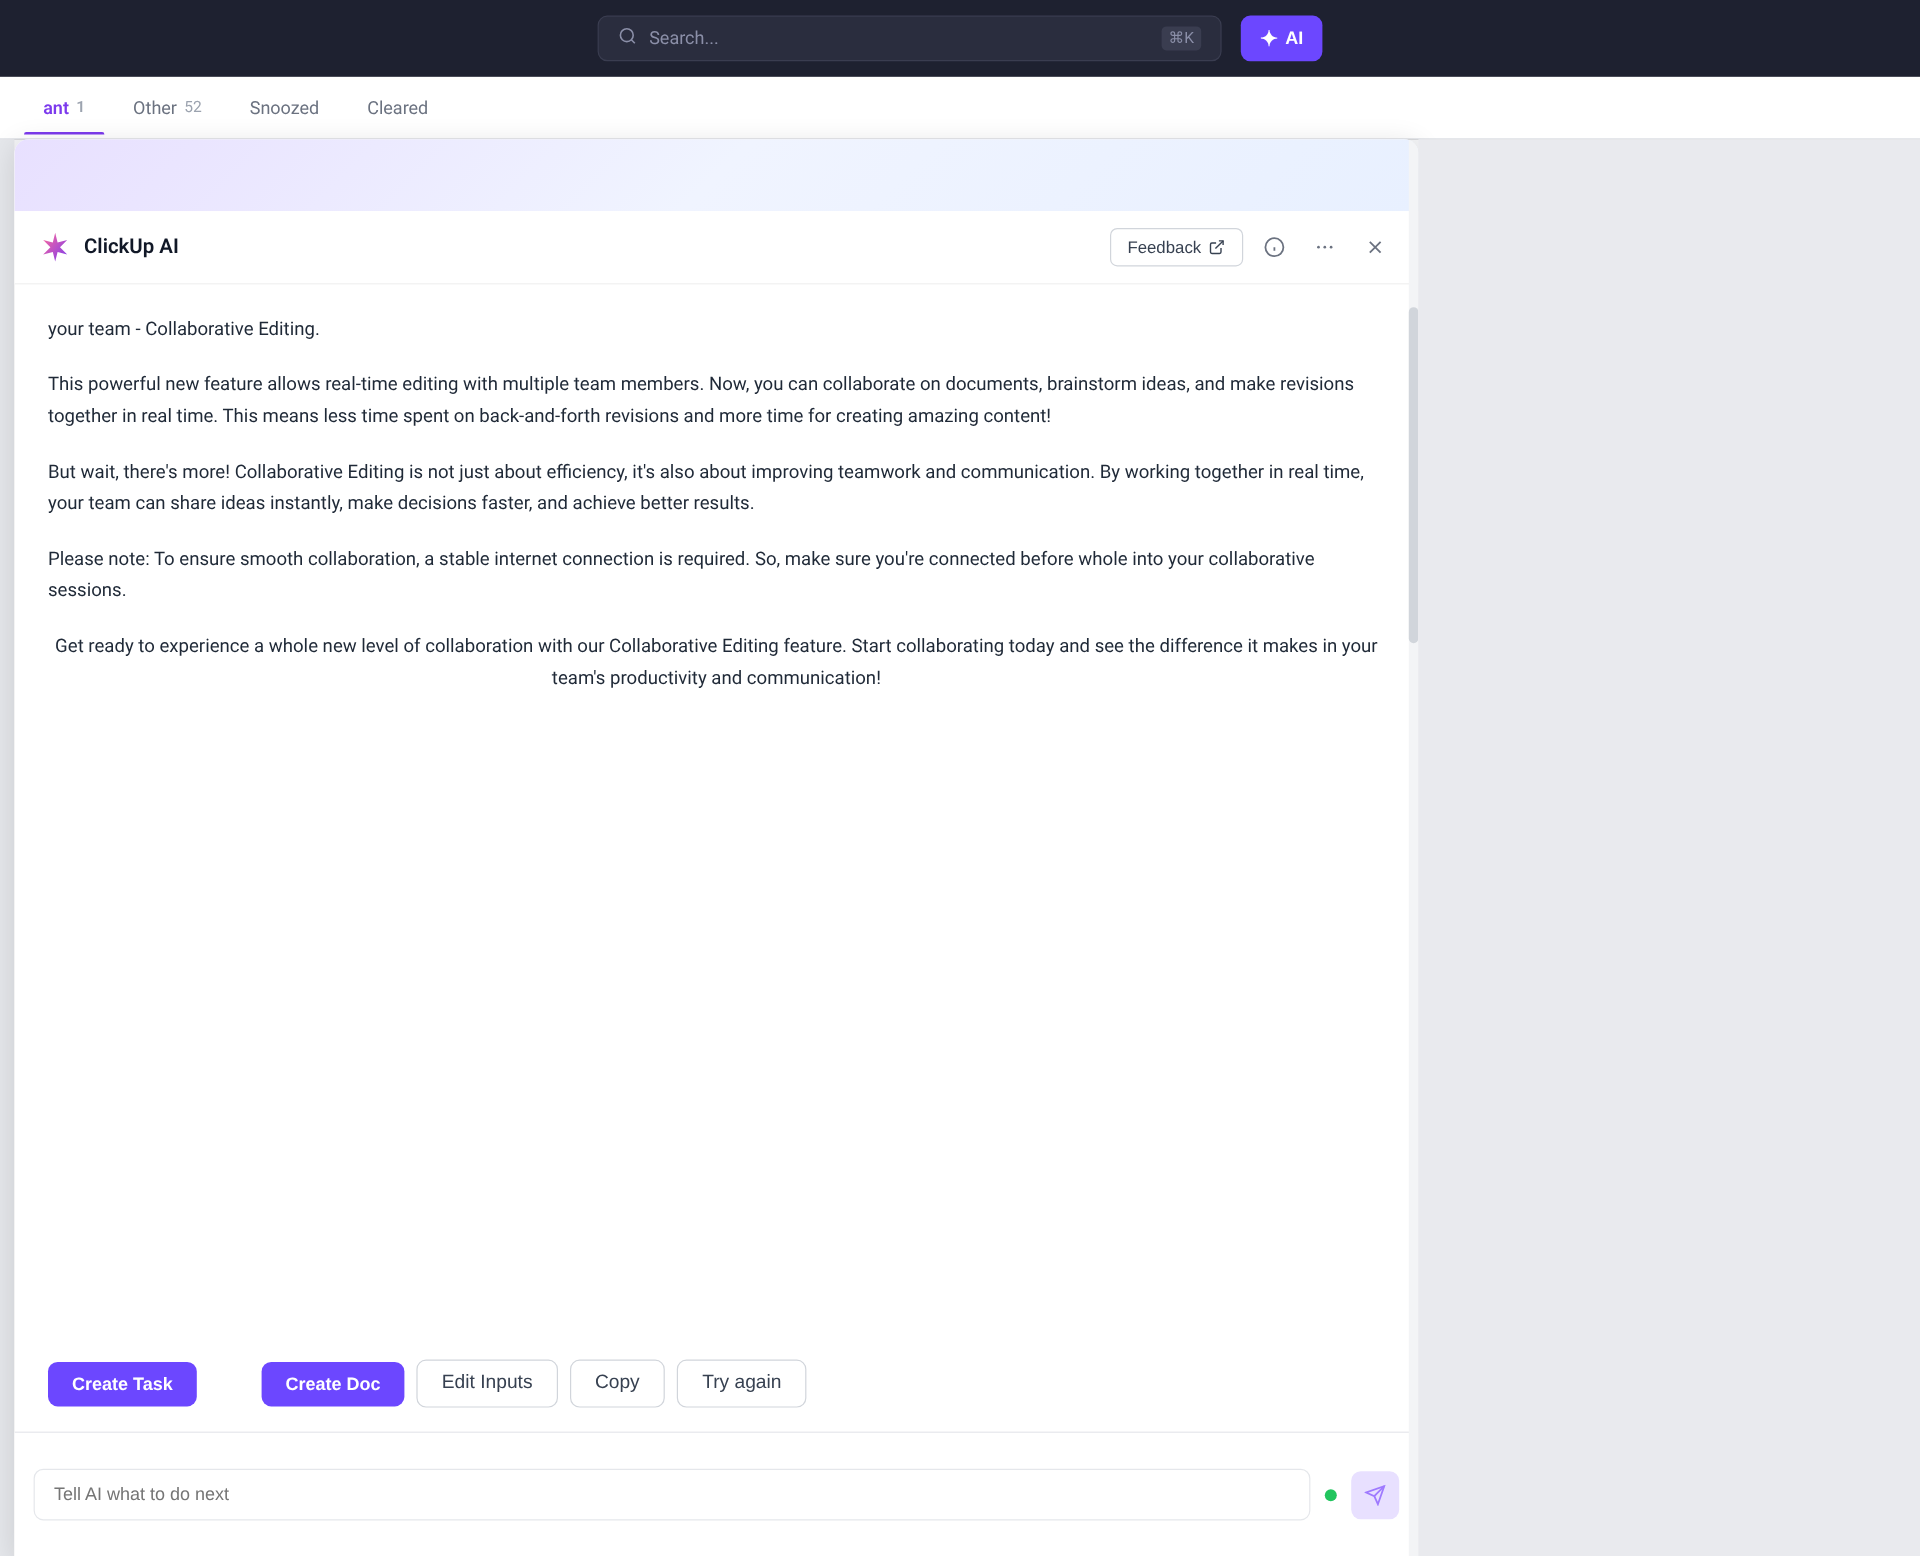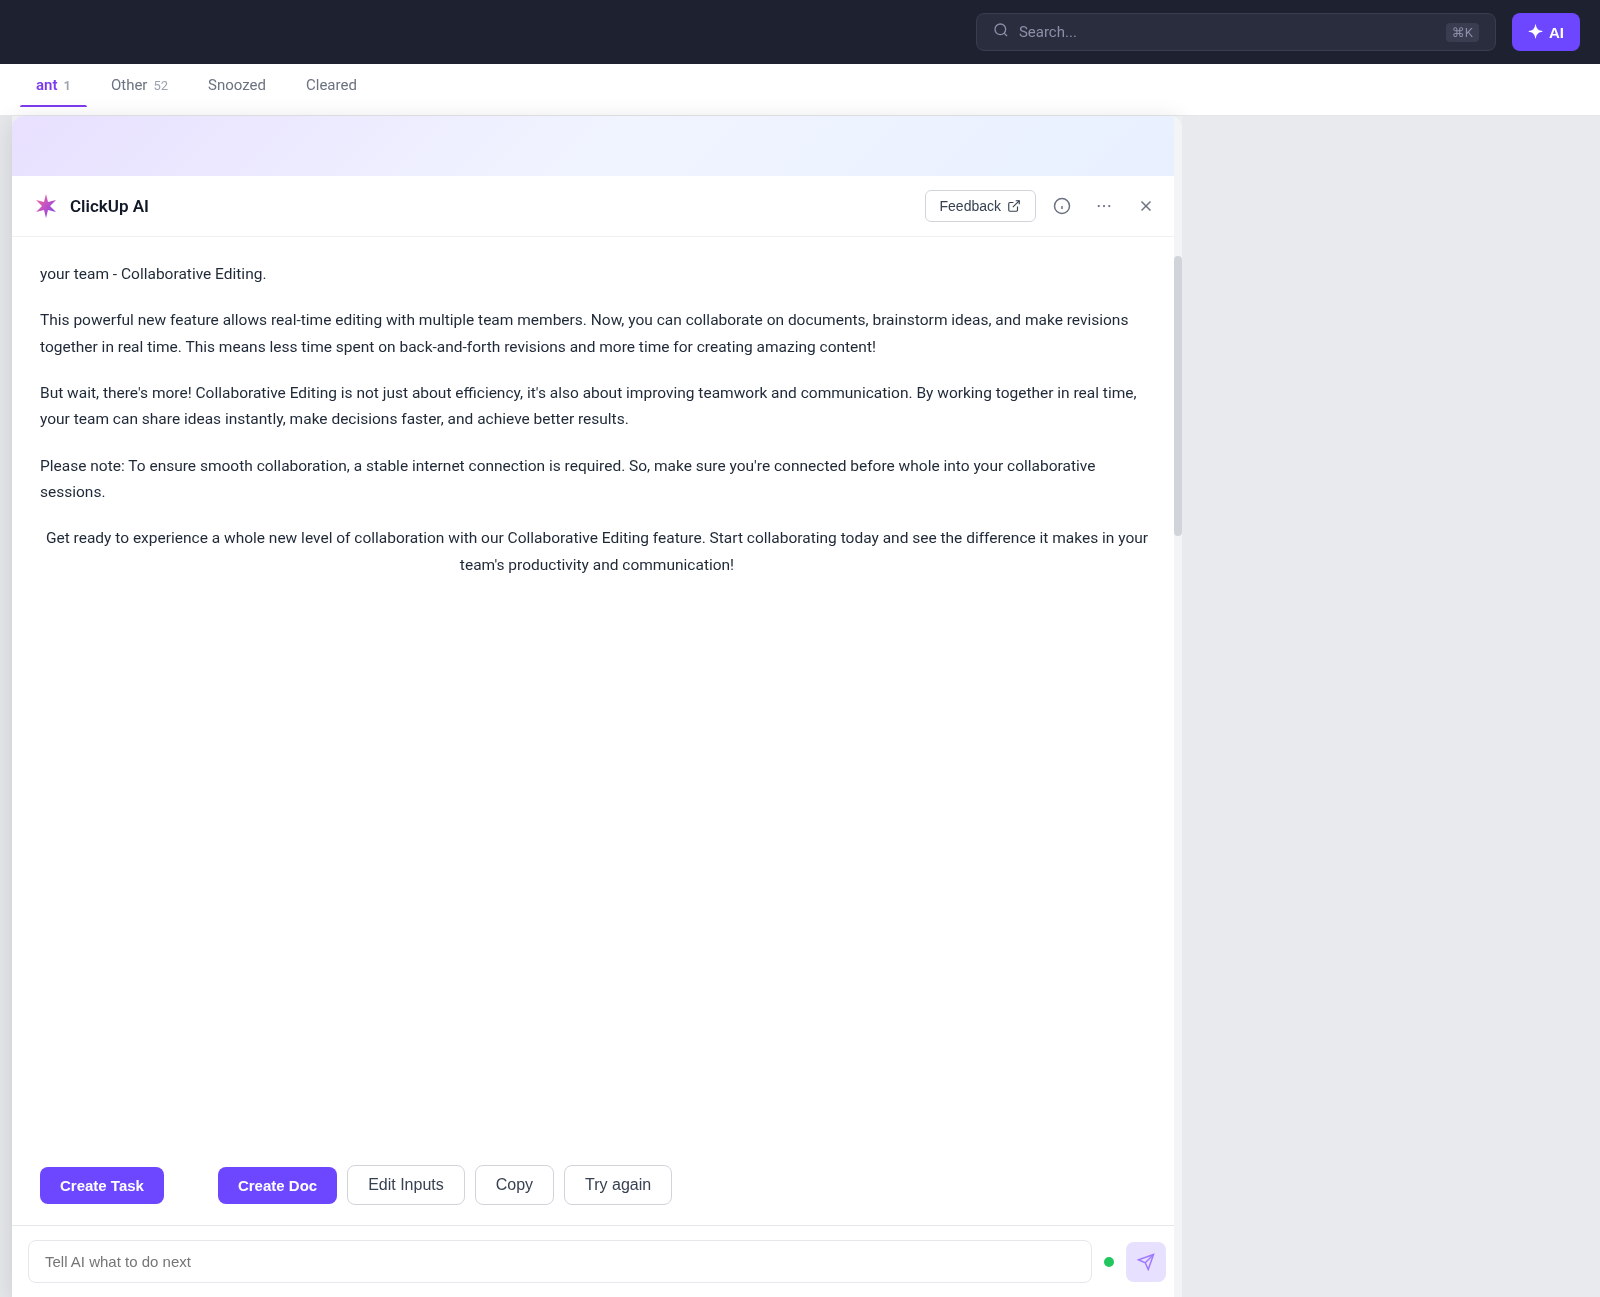--- a/index.html
+++ b/index.html
@@ -12,21 +12,21 @@
       overflow: hidden;
       position: relative;
     }
 
     
     .top-bar {
       background: #1e2130;
       height: 64px;
       display: flex;
       align-items: center;
-      justify-content: flex-end;
+      justify-content: center;
       gap: 16px;
       padding: 0 20px;
     }
 
     .search-bar {
       background: #2a2d3e;
       border: 1px solid #3a3d50;
       border-radius: 8px;
       display: flex;
       align-items: center;
@@ -70,21 +70,21 @@
     }
 
     .ai-sparkle {
       font-size: 18px;
     }
 
     
     .tabs-bar {
       background: #ffffff;
       display: flex;
-      align-items: flex-start;
+      align-items: center;
       padding: 0 20px;
       height: 52px;
       border-bottom: 1px solid #e5e7eb;
       gap: 8px;
     }
 
     .tab-item {
       padding: 12px 16px;
       font-size: 15px;
       color: #6b7280;
@@ -276,21 +276,21 @@
       border-radius: 8px;
       padding: 10px 20px;
       font-size: 16px;
       font-weight: 500;
       cursor: pointer;
     }
 
     
     .input-bar {
       border-top: 1px solid #e5e7eb;
-      padding: 14px 16px;
+      padding: 30px 16px;
       display: flex;
       align-items: center;
       gap: 12px;
       background: white;
     }
 
     .input-field {
       flex: 1;
       border: 1.5px solid #e5e7eb;
       border-radius: 8px;

